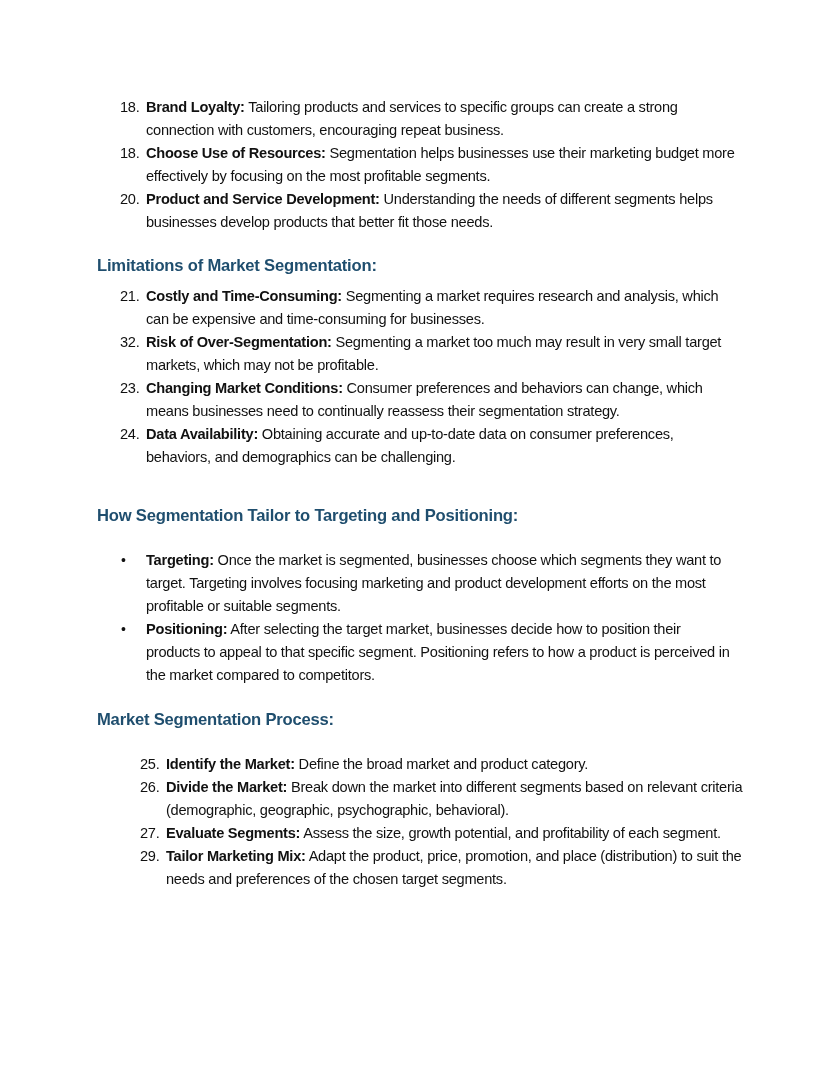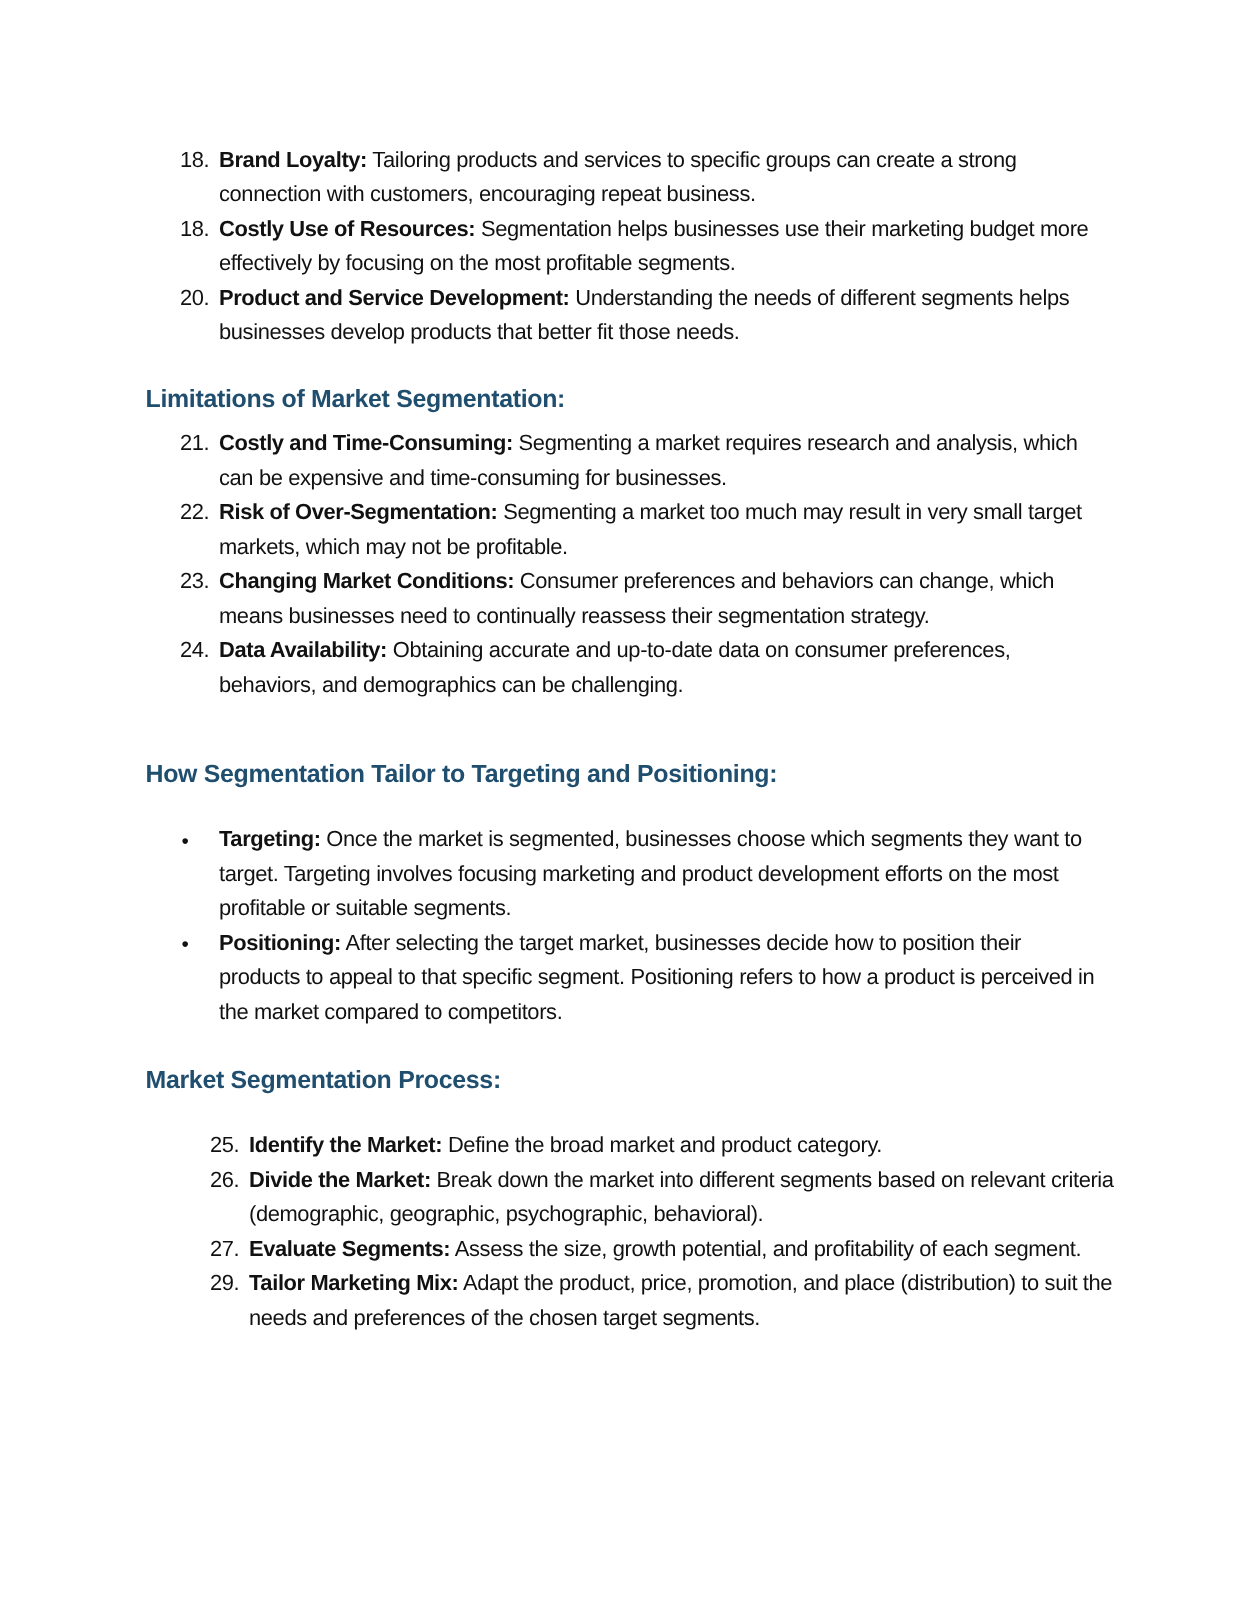--- a/index.html
+++ b/index.html
@@ -66,36 +66,36 @@
 
 <div class="page">
 
   <ol class="list" style="top:96px;">
     <li class="item">
       <span class="num">18.</span>
       <span class="term">Brand Loyalty:</span><span> Tailoring products and services to specific groups can create a strong connection with customers, encouraging repeat business.</span>
     </li>
     <li class="item">
       <span class="num">18.</span>
-      <span class="term">Costly Use of Resources:</span><span> Segmentation helps businesses use their marketing budget more effectively by focusing on the most profitable segments.</span>
+      <span class="term">Choose Use of Resources:</span><span> Segmentation helps businesses use their marketing budget more effectively by focusing on the most profitable segments.</span>
     </li>
     <li class="item">
       <span class="num">20.</span>
       <span class="term">Product and Service Development:</span><span> Understanding the needs of different segments helps businesses develop products that better fit those needs.</span>
     </li>
   </ol>
 
   <h2 class="heading" style="top:256px;text-align:right;">Limitations of Market Segmentation:</h2>
   <ol class="list" style="top:285px;">
     <li class="item">
       <span class="num">21.</span>
       <span class="term">Costly and Time-Consuming:</span><span> Segmenting a market requires research and analysis, which can be expensive and time-consuming for businesses.</span>
     </li>
     <li class="item">
-      <span class="num">22.</span>
+      <span class="num">32.</span>
       <span class="term">Risk of Over-Segmentation:</span><span> Segmenting a market too much may result in very small target markets, which may not be profitable.</span>
     </li>
     <li class="item">
       <span class="num">23.</span>
       <span class="term">Changing Market Conditions:</span><span> Consumer preferences and behaviors can change, which means businesses need to continually reassess their segmentation strategy.</span>
     </li>
     <li class="item">
       <span class="num">24.</span>
       <span class="term">Data Availability:</span><span> Obtaining accurate and up-to-date data on consumer preferences, behaviors, and demographics can be challenging.</span>
     </li>

